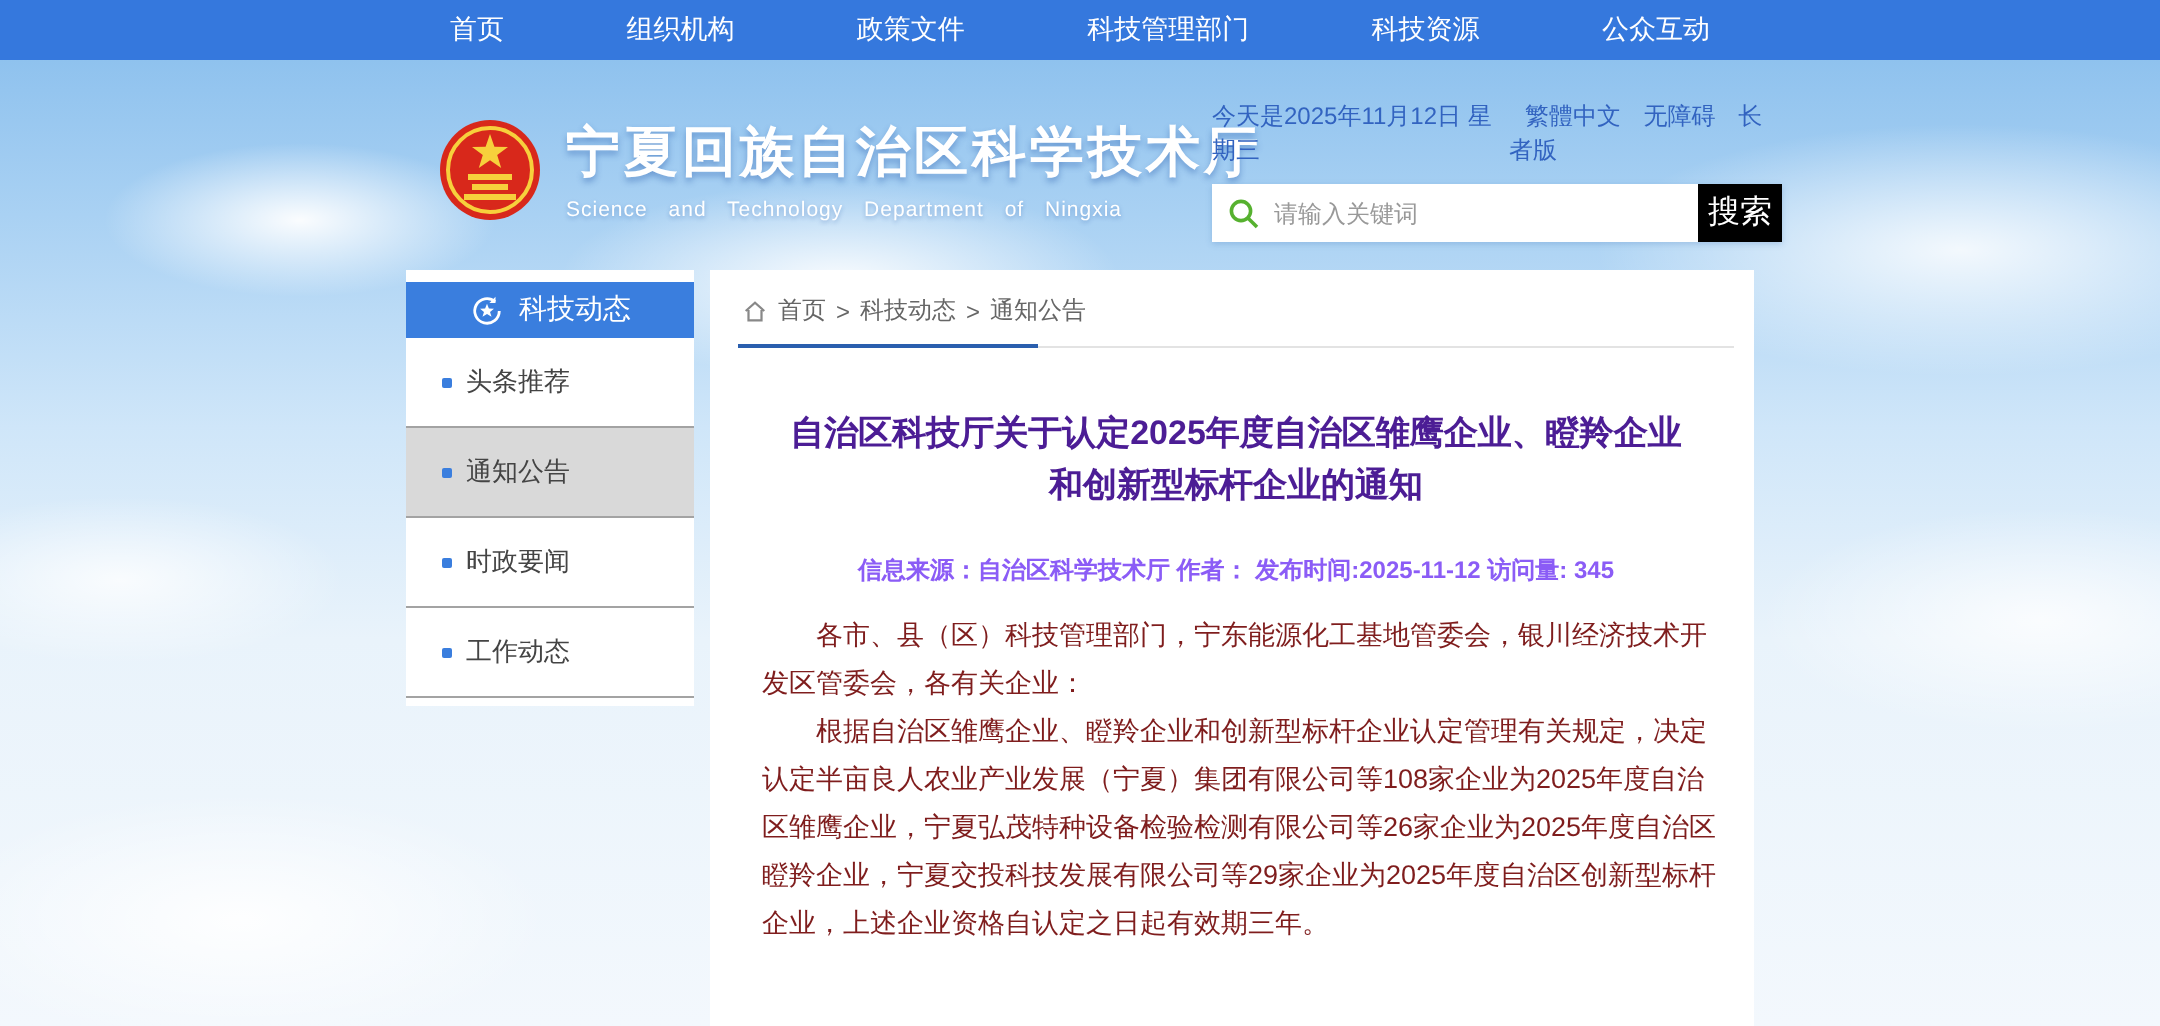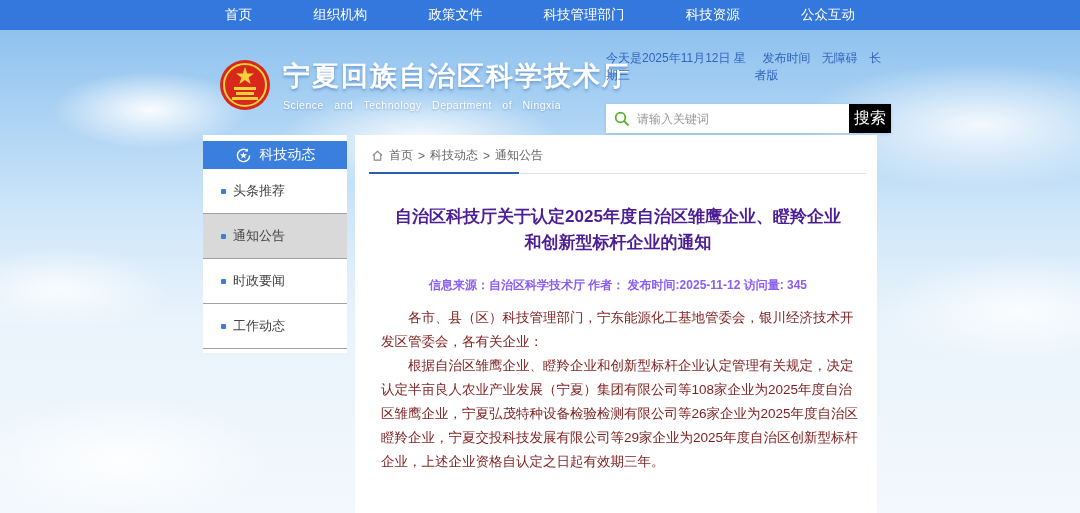--- a/index.html
+++ b/index.html
@@ -30,21 +30,21 @@
   .brand { position:absolute; left:203px; top:28px; display:flex; align-items:center; }
   .emblem { width:52px; height:52px; flex:0 0 52px; }
   .brand-text { margin-left:12px; }
   .site-title { color:#fff; font-size:27px; font-weight:bold; letter-spacing:2px;
     text-shadow:0 2px 3px rgba(40,90,170,.45); white-space:nowrap; }
   .site-sub { color:#fff; font-size:10.5px; letter-spacing:.5px; word-spacing:7px; margin-top:5px;
     text-shadow:0 1px 2px rgba(40,90,170,.4); white-space:nowrap; }
   .hdr-right { position:absolute; right:205px; top:20px; width:285px; }
   .date-row { display:flex; justify-content:space-between; align-items:center; font-size:12px; color:#3263c0; }
   .date-row .langs a { color:#3263c0; text-decoration:none; margin-left:8px; cursor:pointer; }
-  .search-row { margin-top:20px; display:flex; height:29px; box-shadow:0 1px 3px rgba(60,110,180,.25); }
+  .search-row { margin-top:8px; display:flex; height:29px; box-shadow:0 1px 3px rgba(60,110,180,.25); }
   .search-box { flex:1; background:#fff; display:flex; align-items:center; padding:0 8px; }
   .search-box svg { flex:0 0 16px; }
   .search-input { border:none; outline:none; flex:1; margin-left:7px; font-size:12px; color:#333; background:transparent; }
   .search-input::placeholder { color:#999; }
   .search-btn { width:42px; background:#000000; color:#fff; border:none; font-size:16px; cursor:pointer; }
 
   
   .content { position:absolute; left:203px; top:135px; width:674px; display:flex; gap:8px; z-index:4; }
   .sidebar { width:144px; background:#fff; padding:6px 0 4px 0; align-self:flex-start; }
   .sb-head { height:28px; margin:0; background:#3a7ede; color:#fff; display:flex; align-items:center;
@@ -94,21 +94,21 @@
       </svg>
       <div class="brand-text">
         <div class="site-title">宁夏回族自治区科学技术厅</div>
         <div class="site-sub">Science and Technology Department of Ningxia</div>
       </div>
     </div>
     <div class="hdr-right">
       <div class="date-row">
         <span>今天是2025年11月12日 星期三</span>
         <span class="langs">
-          <a>发布时间</a>
+          <a>繁體中文</a>
           <a>无障碍</a>
           <a>长者版</a>
         </span>
       </div>
       <div class="search-row">
         <div class="search-box">
           <svg width="16" height="16" viewBox="0 0 16 16">
             <circle cx="6.5" cy="6.5" r="4.8" fill="none" stroke="#56b12f" stroke-width="1.8"></circle>
             <line x1="10.2" y1="10.2" x2="14.5" y2="14.5" stroke="#56b12f" stroke-width="1.8"></line>
           </svg>

